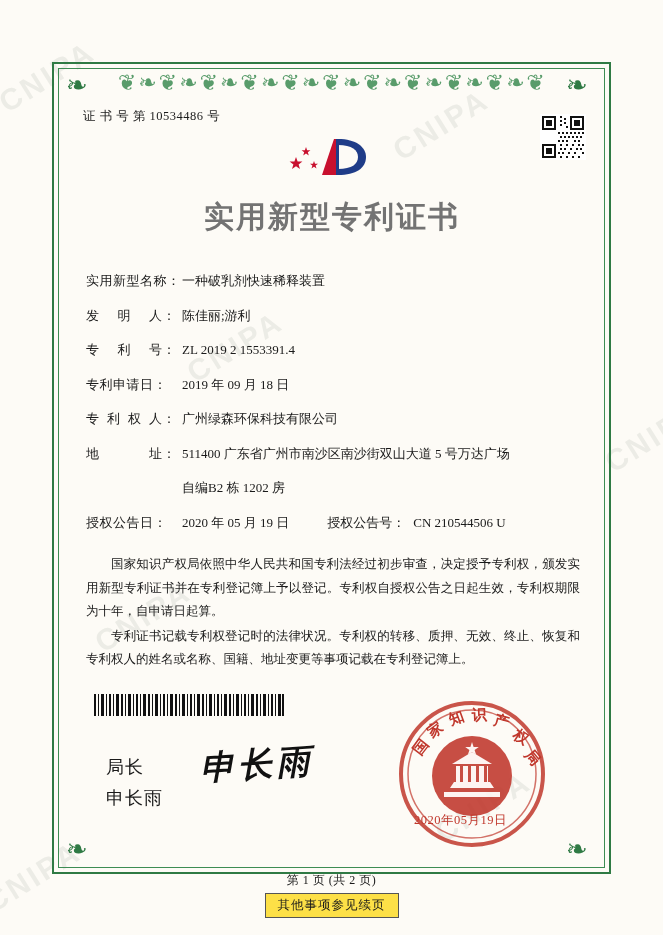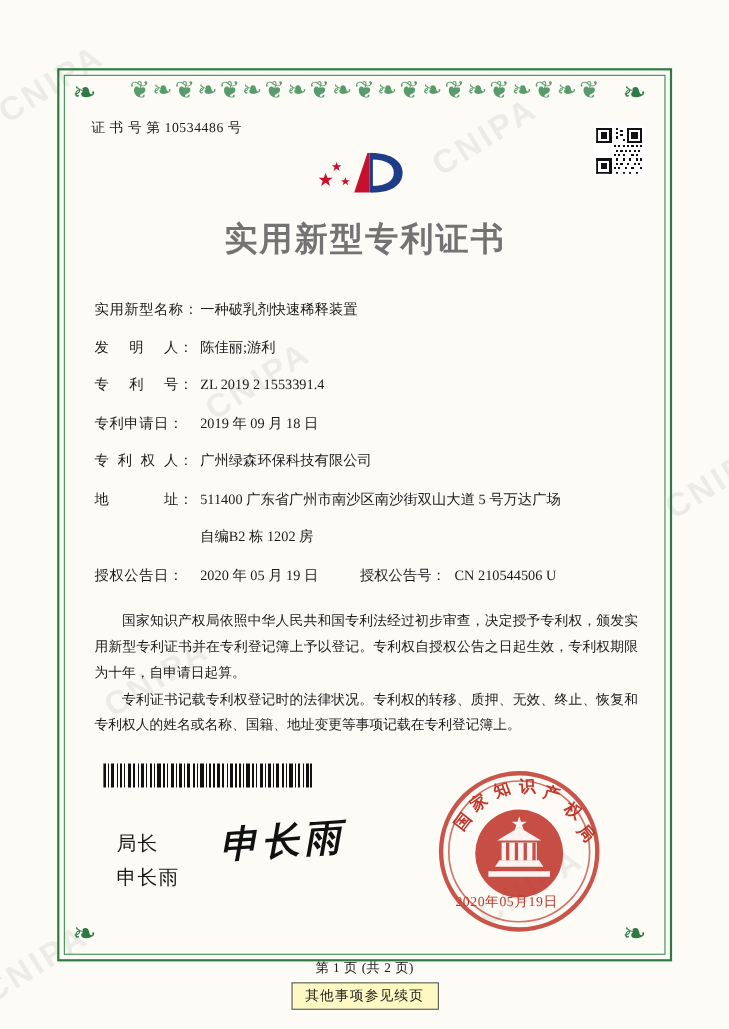--- a/index.html
+++ b/index.html
@@ -250,21 +250,21 @@
     top: 893px;
     width: 663px;
     text-align: center;
   }
   .footer-note span {
     display: inline-block;
     border: 1px solid #555;
     padding: 3px 12px;
     font-size: 12.5px;
     letter-spacing: 1px;
-    background: #fef9c3;
+    background: #fde047;
   }
 </style>
 </head>
 <body>
 
 <div class="wm wm1">CNIPA</div>
 <div class="wm wm2">CNIPA</div>
 <div class="wm wm3">CNIPA</div>
 <div class="wm wm4">CNIPA</div>
 <div class="wm wm5">CNIPA</div>

